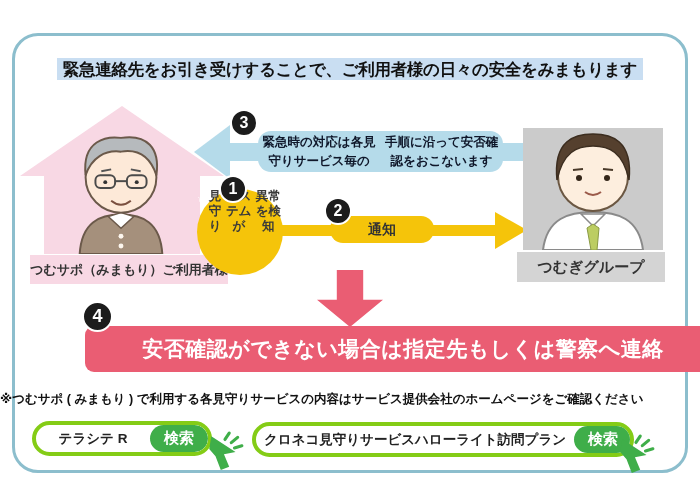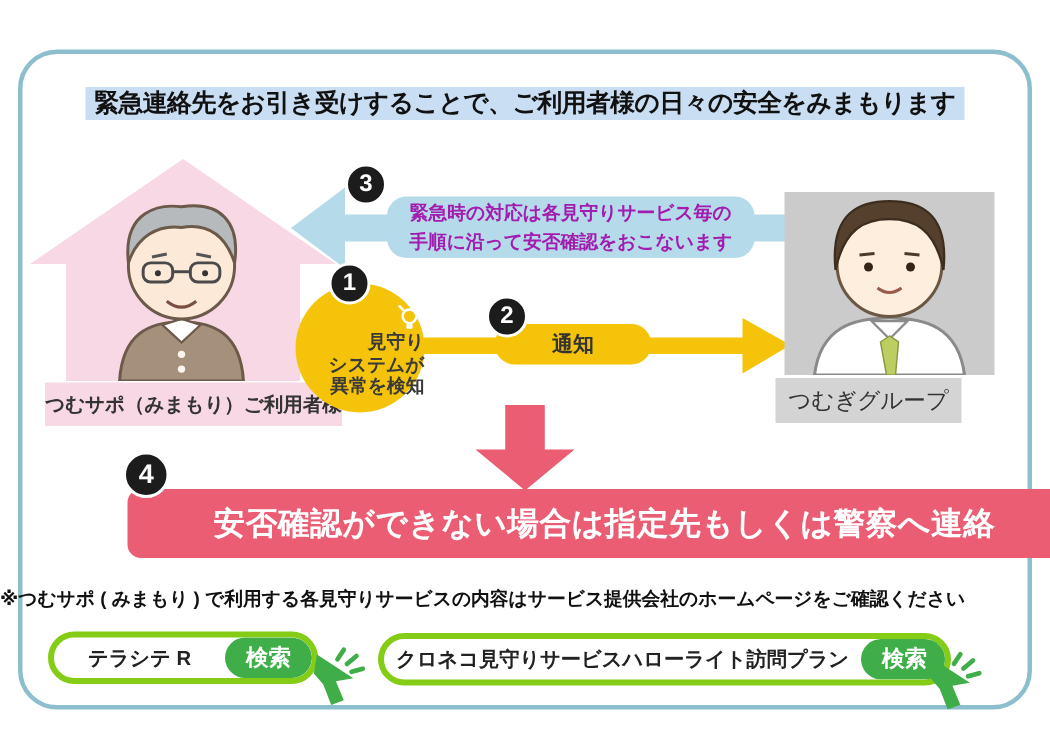--- a/index.html
+++ b/index.html
@@ -21,38 +21,38 @@
   .intro { left:0; top:57px; width:700px; text-align:center; line-height:1.0; }
   .hl { display:inline-block; background:#c9def2; padding:3px 6px 2px 6px; margin:1px 0;
     font-weight:bold; font-size:16.5px; color:#111; letter-spacing:-0.3px; }
   
   .house-svg { left:20px; top:106px; width:204px; height:148px; }
   .elder-svg { left:62px; top:126px; width:118px; height:128px; }
   .user-label { left:30px; top:255px; width:198px; height:29px; background:#f8d8e4;
     display:flex; align-items:center; justify-content:center; font-size:13px; font-weight:bold; color:#333; }
   .photo-box { left:523px; top:128px; width:140px; height:122px; background:#cbcbcb; }
   .staff-svg { position:absolute; left:0; top:0; width:140px; height:122px; }
-  .group-label { left:517px; top:252px; width:124px; height:30px; background:#d4d4d4;
-    display:flex; align-items:center; justify-content:center; font-size:15px; font-weight:normal; color:#333; }
+  .group-label { left:517px; top:252px; width:148px; height:30px; background:#d4d4d4;
+    display:flex; align-items:center; justify-content:center; font-size:15px; font-weight:bold; color:#333; }
   
   .teal-arrow { left:192px; top:124px; width:336px; height:58px; }
   .box3 { left:258px; top:131px; width:245px; height:41px; background:#b5dbea; border-radius:13px;
-    display:flex; flex-direction:column; align-items:center; justify-content:center;
-    font-size:12.5px; font-weight:bold; color:#a21caf; line-height:1.5; }
+    display:flex; flex-direction:row; align-items:center; justify-content:center;
+    font-size:12.5px; font-weight:bold; color:#0f172a; line-height:1.5;text-align:center; }
   
   .num { width:24px; height:24px; background:#1c1c1c; color:#fff; border:2px solid #fff;
     border-radius:50%; box-sizing:content-box; display:flex; align-items:center; justify-content:center;
     font-size:16px; font-weight:bold; }
   .num1 { left:219px; top:175px; }
   .num2 { left:324px; top:197px; }
   .num3 { left:230px; top:109px; }
   .num4 { left:82px; top:301px; width:27px; height:27px; font-size:18px; }
   
   .yellow-circle { left:197px; top:189px; width:86px; height:86px; border-radius:50%; background:#f5c40a;
-    display:flex; flex-direction:column; align-items:flex-end; justify-content:center;
+    display:flex; flex-direction:row; align-items:flex-start; justify-content:center;
     font-size:12.5px; font-weight:bold; color:#3a3a3a; line-height:1.18; text-align:center; }
   
   .yellow-arrow { left:281px; top:206px; width:248px; height:48px; }
   .notify-pill { left:330px; top:216px; width:104px; height:27px; background:#f5c40a; border-radius:13px;
     display:flex; align-items:center; justify-content:center; font-size:14px; font-weight:bold; color:#333; }
   
   .pink-arrow { left:317px; top:270px; width:66px; height:57px; background:#ea5d73;
     clip-path:polygon(30% 0,70% 0,70% 52%,100% 52%,50% 100%,0 52%,30% 52%); }
   .banner { left:85px; top:326px; width:636px; height:46px; background:#ea5d73; border-radius:9px;
     display:flex; align-items:center; justify-content:center;

